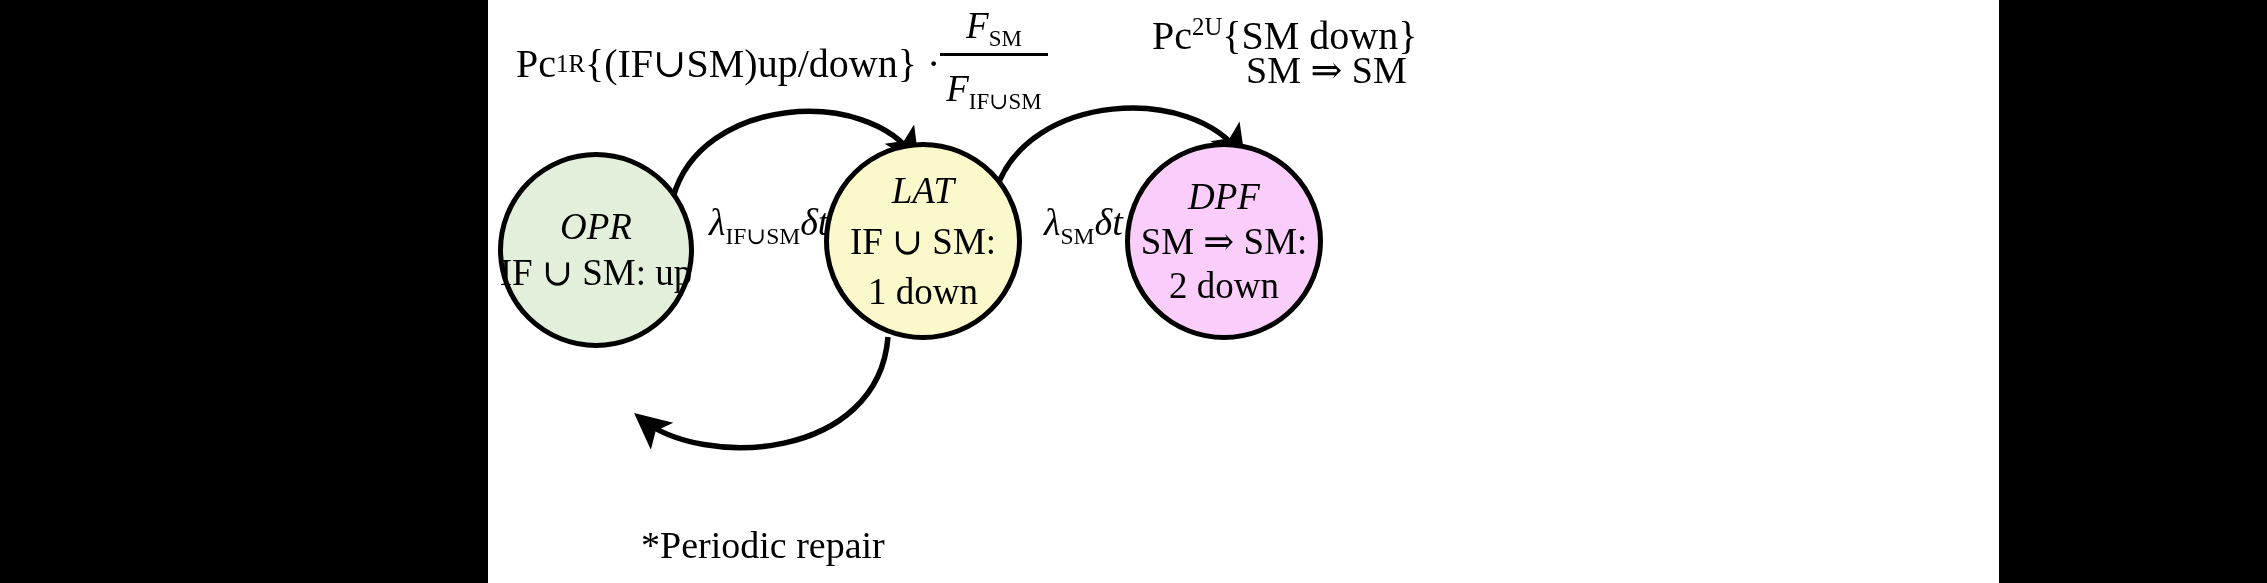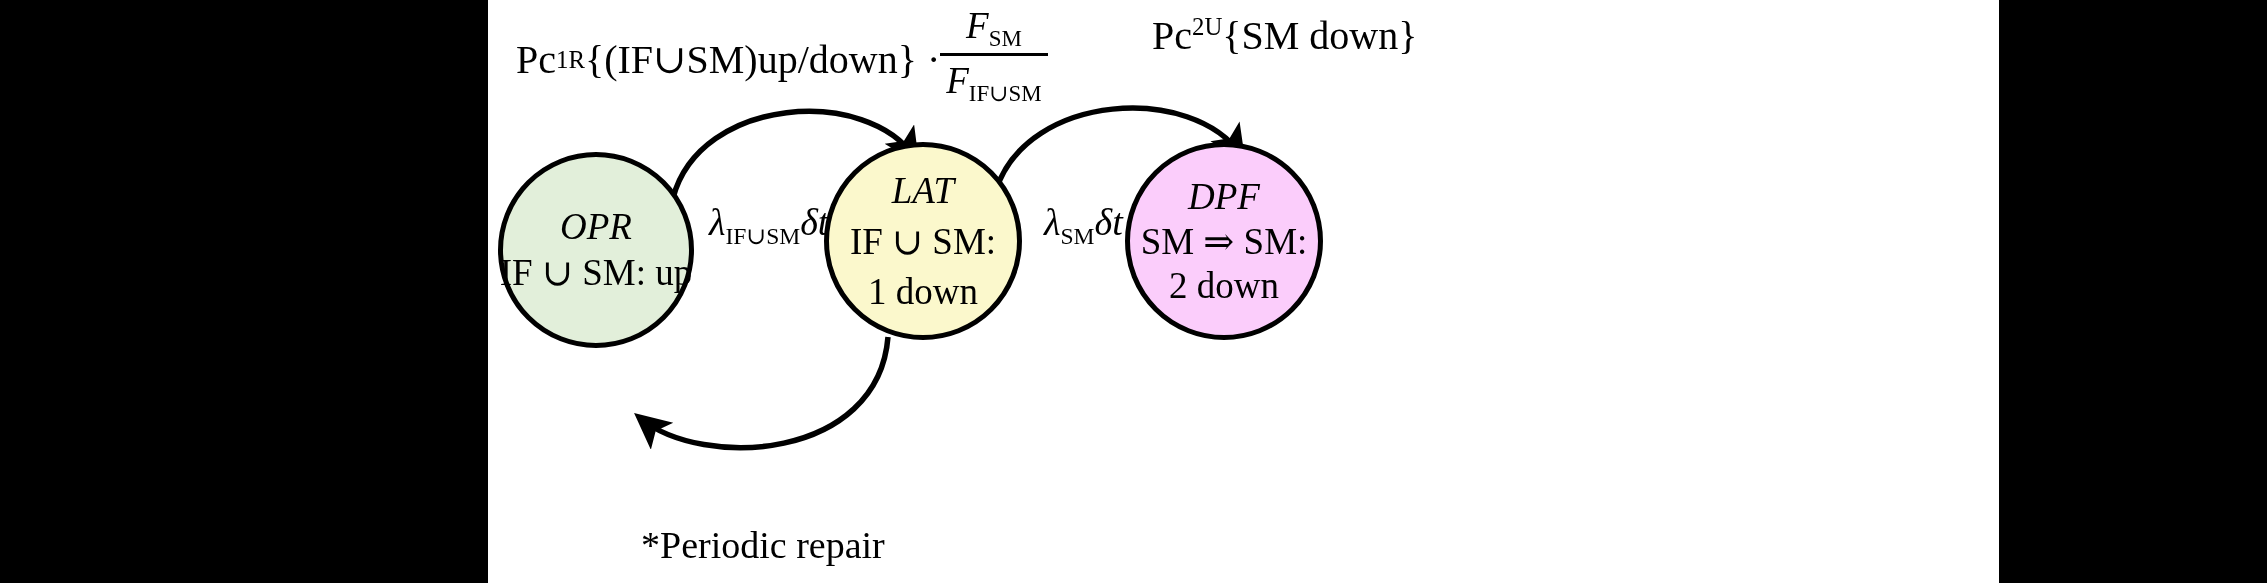--- a/index.html
+++ b/index.html
@@ -113,21 +113,21 @@
     vertical-align: middle;
     position: relative;
     top: -4px;
   }
   .frac .num {
     padding: 0 6px 1px 6px;
     font-size: 37px;
   }
   .frac .den {
     border-top: 3px solid #000;
-    padding: 3px 6px 0 6px;
+    padding: 11px 6px 0 6px;
     font-size: 37px;
   }
   .ital { font-style: italic; }
   sup.sm { font-size: 0.62em; vertical-align: super; }
   sub.sm { font-size: 0.62em; vertical-align: sub; }
 
   .label-pc2u {
     left: 664px;
     top: 12px;
     font-size: 40px;
@@ -199,20 +199,21 @@
       <div class="node-line">IF ∪ SM:</div>
       <div class="node-line">1 down</div>
     </div>
 
     <div class="node" id="node-dpf">
       <div class="node-title">DPF</div>
       <div class="node-line">SM ⇒ SM:</div>
       <div class="node-line">2 down</div>
     </div>
 
+    <div class="lbl label-smsm">SM ⇒ SM</div>
 
     <div class="lbl label-lam-ifusm"><span class="ital">λ</span><sub class="sm">IF∪SM</sub><span class="ital">δt</span></div>
 
     <div class="lbl label-lam-sm"><span class="ital">λ</span><sub class="sm">SM</sub><span class="ital">δt</span></div>
 
     <div class="lbl label-periodic">*Periodic repair</div>
 
   </div>
 </div>
 

